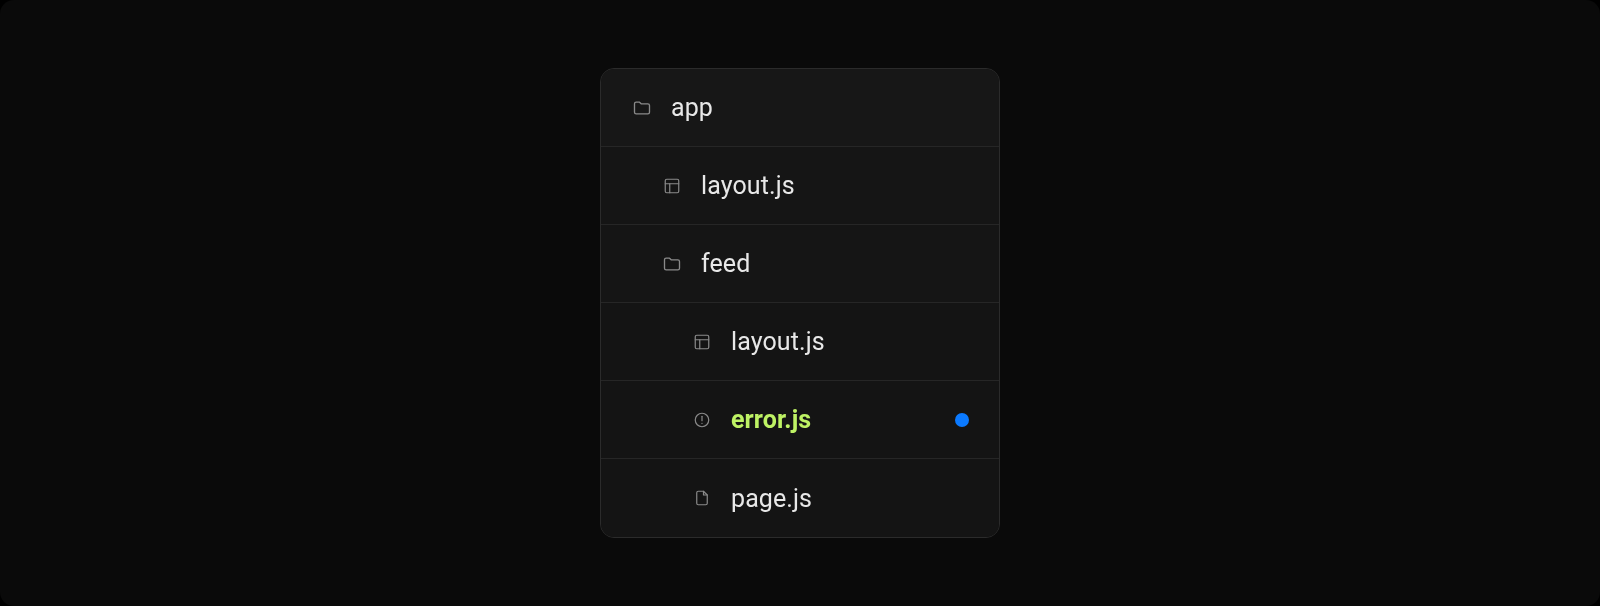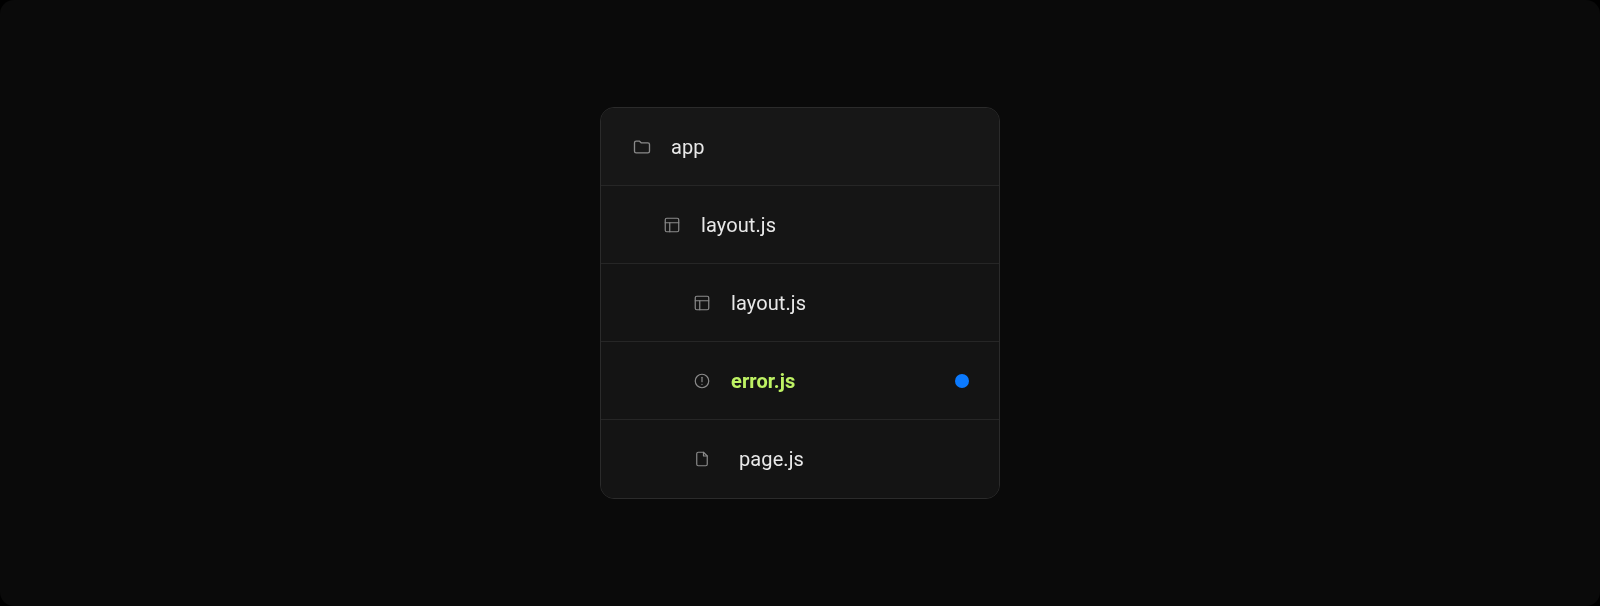--- a/index.html
+++ b/index.html
@@ -32,35 +32,34 @@
   }
   .row {
     display: flex;
     align-items: center;
     height: 78px;
     border-bottom: 1px solid #262626;
     position: relative;
   }
   .row:last-child {
     border-bottom: none;
-    gap: 8px;
   }
   .row .icon-slot {
     width: 22px;
     height: 22px;
     display: inline-flex;
     align-items: center;
     justify-content: center;
     flex: 0 0 22px;
     margin-right: 18px;
     color: #8a8a8a;
   }
   .row .label {
     color: #e8e8e8;
-    font-size: 20px;
+    font-size: 25px;
     font-weight: 400;
     letter-spacing: 0.1px;
   }
   .row.depth-0 { padding-left: 30px; background:#171717; }
   .row.depth-1 { padding-left: 60px; background:#151515; }
   .row.depth-2 { padding-left: 90px; background:#141414; }
   .row.bold .label { font-weight: 700; color:#bef264; }
   .dot {
     position: absolute;
     right: 30px;
@@ -96,20 +95,29 @@
         <svg width="18" height="18" viewBox="0 0 24 24" fill="none" stroke="currentColor" stroke-width="1.6" stroke-linecap="round" stroke-linejoin="round">
           <rect x="3" y="3" width="18" height="18" rx="2"></rect>
           <line x1="3" y1="9" x2="21" y2="9"></line>
           <line x1="9" y1="9" x2="9" y2="21"></line>
         </svg>
       </span>
       <span class="label">layout.js</span>
 
     </div>
 
+    <div class="row depth-1">
+      <span class="icon-slot">
+        <svg width="20" height="20" viewBox="0 0 24 24" fill="none" stroke="currentColor" stroke-width="1.6" stroke-linecap="round" stroke-linejoin="round">
+          <path d="M3 7a2 2 0 0 1 2-2h4l2 2h8a2 2 0 0 1 2 2v8a2 2 0 0 1-2 2H5a2 2 0 0 1-2-2V7z"></path>
+        </svg>
+      </span>
+      <span class="label">feed</span>
+
+    </div>
 
     <div class="row depth-2">
       <span class="icon-slot">
         <svg width="18" height="18" viewBox="0 0 24 24" fill="none" stroke="currentColor" stroke-width="1.6" stroke-linecap="round" stroke-linejoin="round">
           <rect x="3" y="3" width="18" height="18" rx="2"></rect>
           <line x1="3" y1="9" x2="21" y2="9"></line>
           <line x1="9" y1="9" x2="9" y2="21"></line>
         </svg>
       </span>
       <span class="label">layout.js</span>

